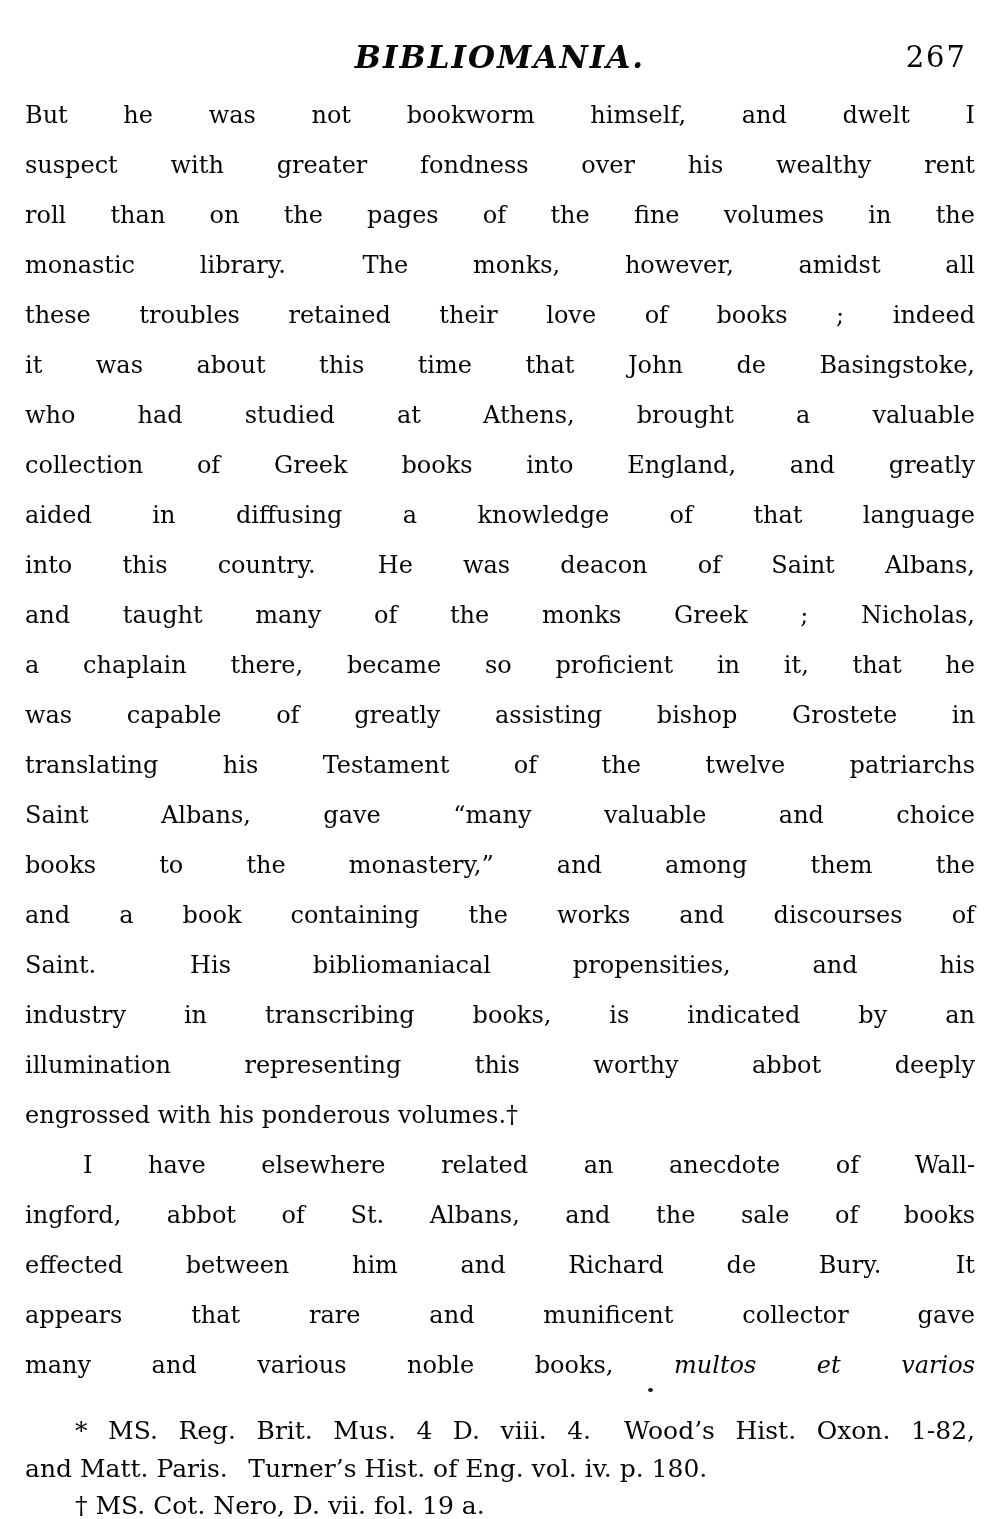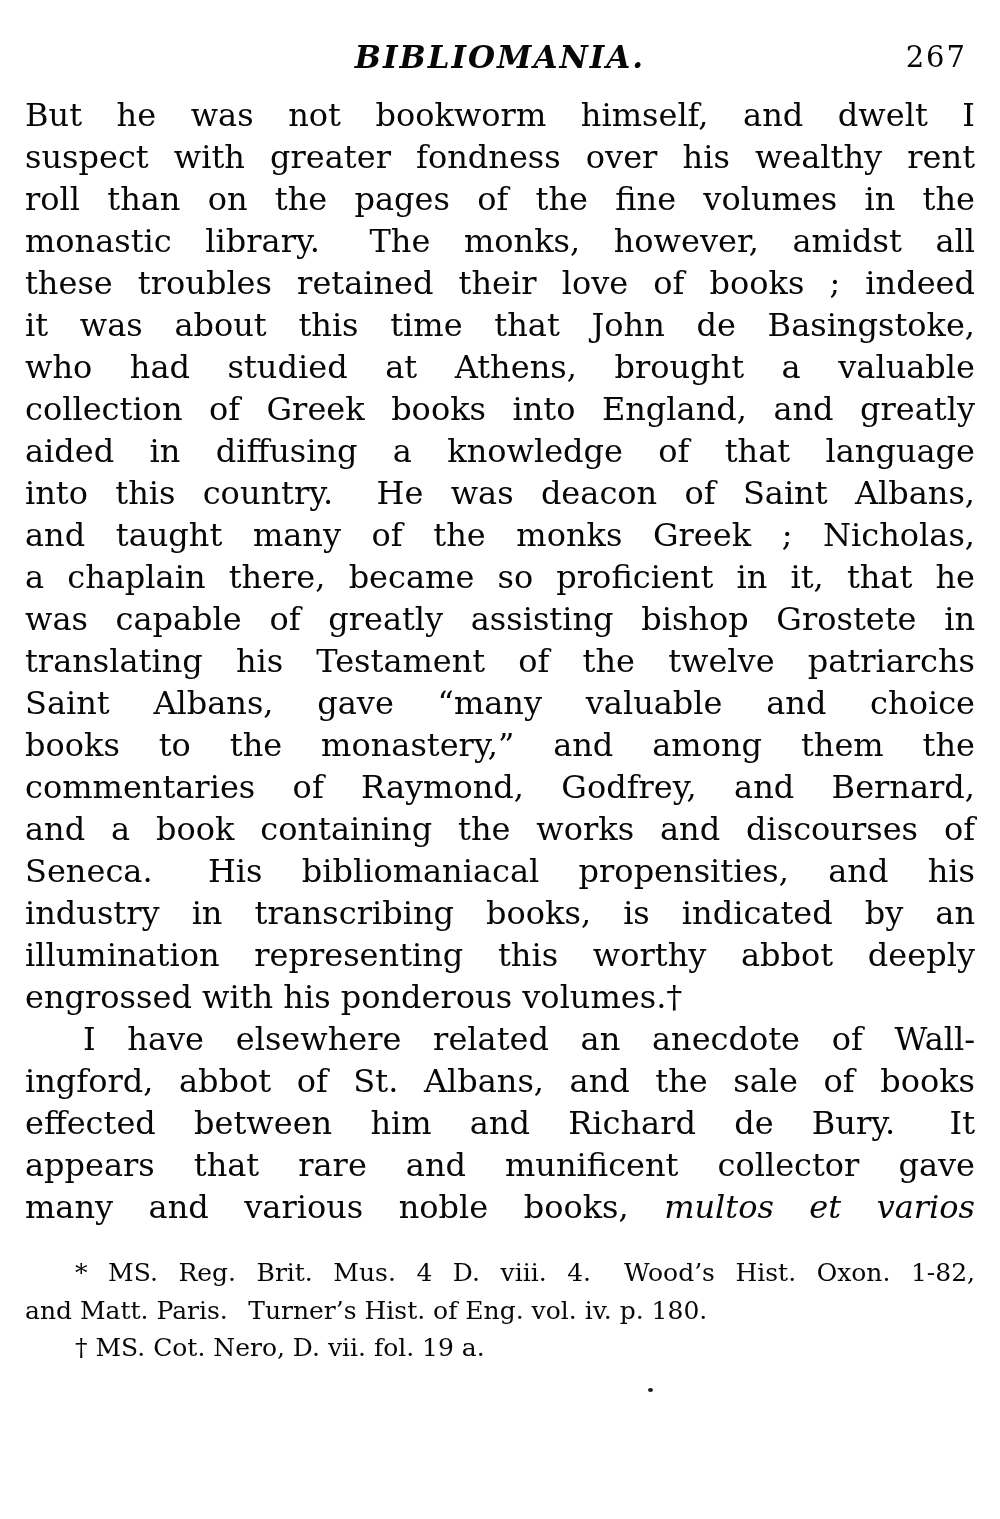--- a/index.html
+++ b/index.html
@@ -40,25 +40,26 @@
     right: 8px;
     top: 0;
     font-size: 29px;
     letter-spacing: 2px;
     line-height: 38px;
     font-style: normal;
     margin-left: 20px;
   }
   
   .bodytext .line {
-    font-size: 32px;
+    font-size: 24px;
     line-height: 42px;
     height: 42px;
     text-align: justify;
     text-align-last: justify;
+    margin-top: 8px;
   }
   .bodytext .line.endline {
     text-align-last: left;
   }
   .bodytext .line.indent {
     text-indent: 58px;
   }
   .it {
     font-style: italic;
   }
@@ -113,23 +114,22 @@
         <div class="line">aided in diffusing a knowledge of that language</div>
         <div class="line">into this country.  He was deacon of Saint Albans,</div>
         <div class="line">and taught many of the monks Greek ; Nicholas,</div>
         <div class="line">a chaplain there, became so proficient in it, that he</div>
         <div class="line">was capable of greatly assisting bishop Grostete in</div>
         <div class="line">translating his Testament of the twelve patriarchs</div>
       </div>
       <div>
         <div class="line">Saint Albans, gave “many valuable and choice</div>
         <div class="line">books to the monastery,” and among them the</div>
-        <div class="line">commentaries of Raymond, Godfrey, and Bernard,</div>
         <div class="line">and a book containing the works and  discourses of</div>
-        <div class="line">Seneca.  His bibliomaniacal propensities, and his</div>
+        <div class="line">Saint.  His bibliomaniacal propensities, and his</div>
         <div class="line">industry in transcribing books, is indicated by an</div>
         <div class="line">illumination representing this worthy abbot deeply</div>
         <div class="line endline">engrossed with his ponderous volumes.†</div>
       </div>
       <div>
         <div class="line indent">I have elsewhere related an anecdote of Wall-</div>
         <div class="line">ingford, abbot of St. Albans, and the sale of books</div>
         <div class="line">effected between him and Richard de Bury.  It</div>
         <div class="line">appears that rare and munificent collector gave</div>
         <div class="line"><span>many and various noble books, </span><span class="it">multos et varios</span></div>

